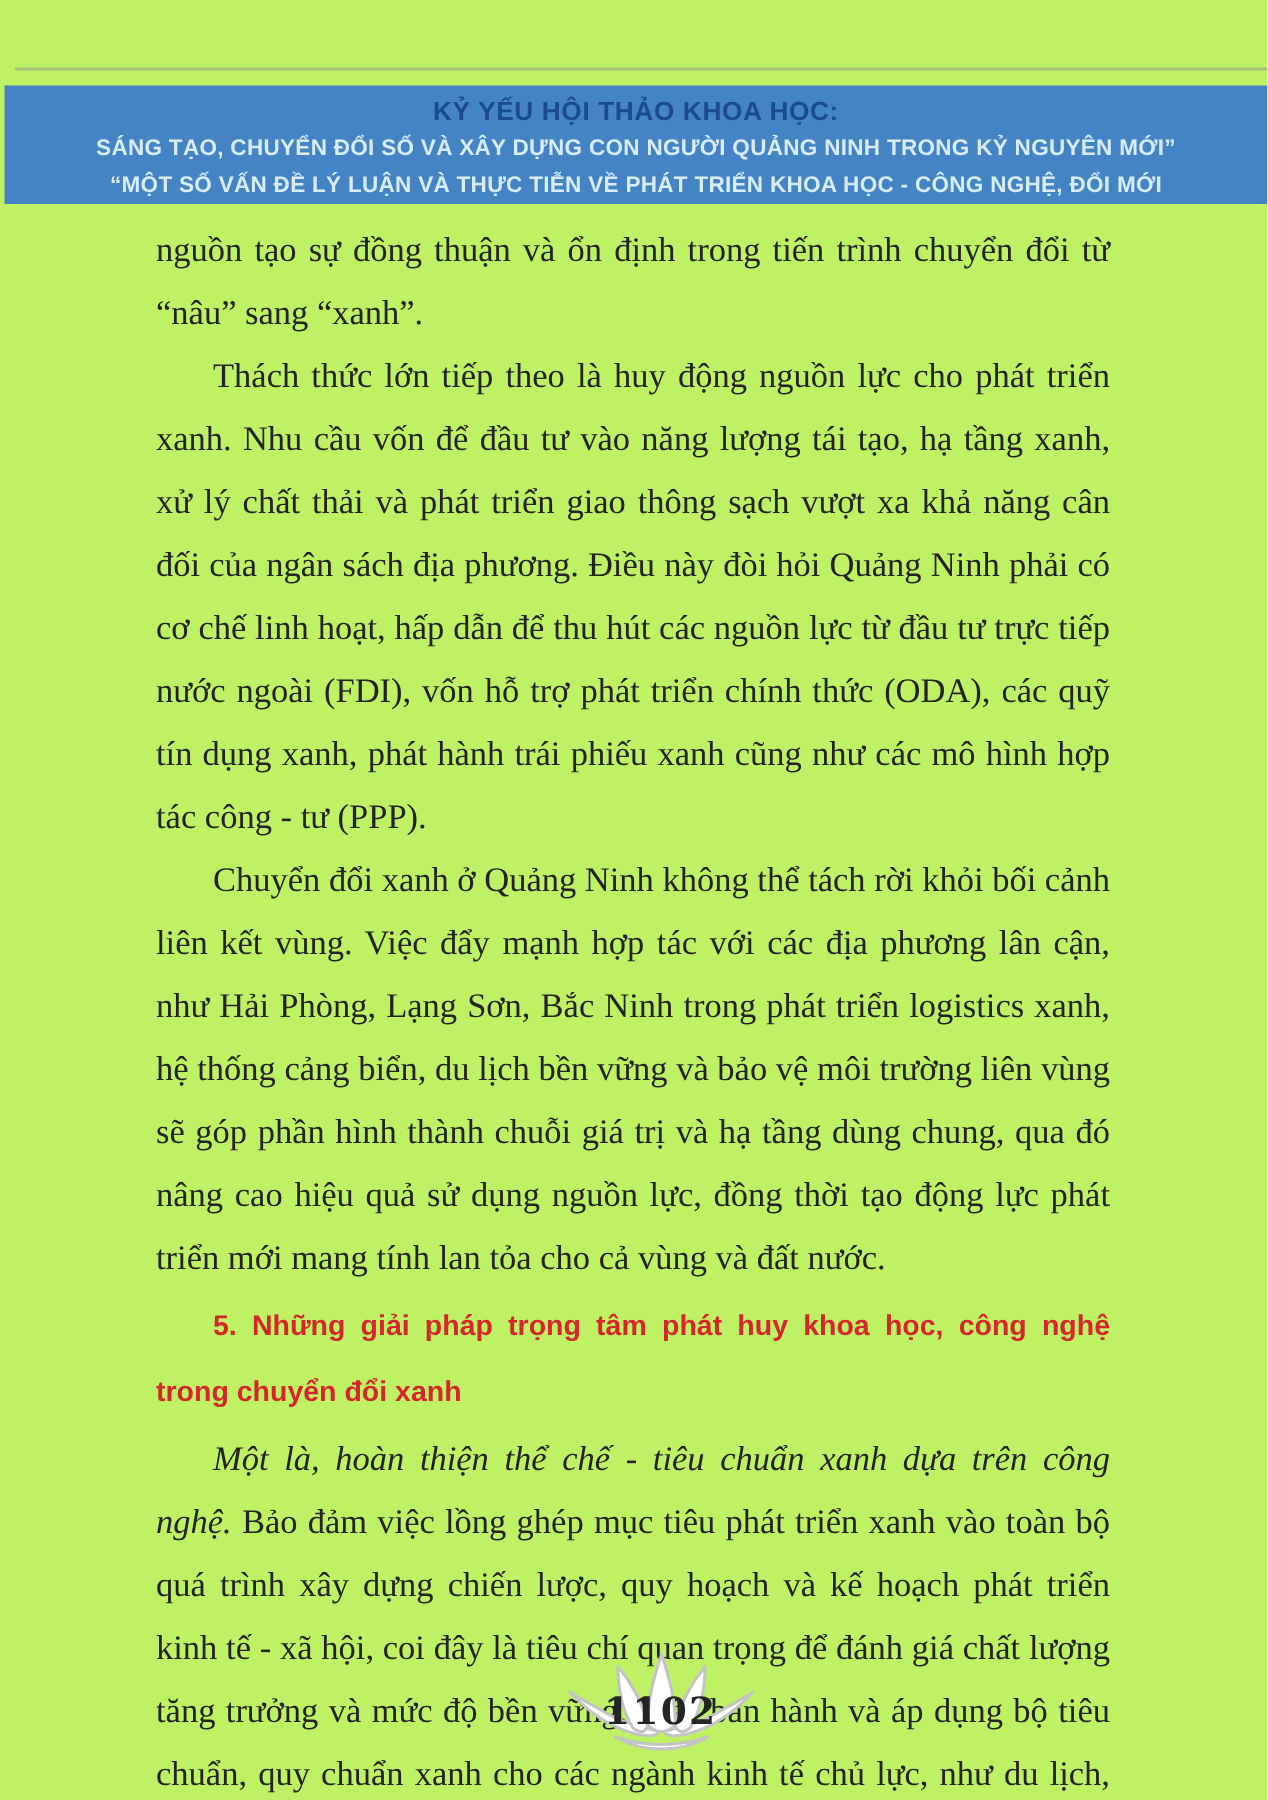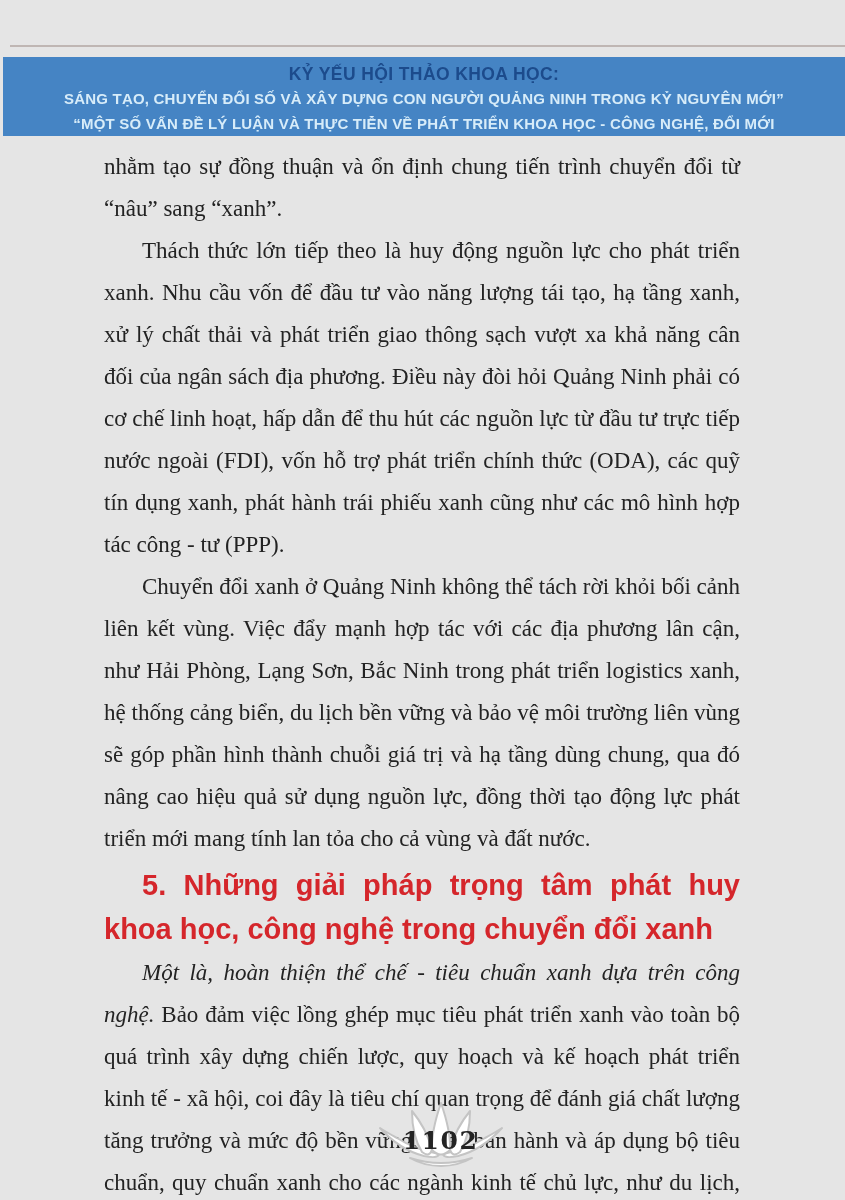--- a/index.html
+++ b/index.html
@@ -1,17 +1,17 @@
 <!DOCTYPE html>
 <html><head>
 <meta charset="utf-8">
 <style>
   html,body{margin:0;padding:0;background:#ffffff;}
   .page{
-    position:relative;width:845px;height:1200px;background:#e5e5e5;overflow:hidden;
+    position:relative;width:845px;height:1200px;background:#bef264;overflow:hidden;
     font-family:"Liberation Serif", serif;
   }
   .top-rule{
     position:absolute;top:45px;left:10px;right:0;height:2px;
     background:#a18f8b;opacity:.55;
   }
   .banner{
     position:absolute;top:57px;left:3px;right:0;height:79px;
     background:#4584c4;text-align:center;
     font-family:"Liberation Sans", sans-serif;font-weight:bold;
@@ -24,21 +24,21 @@
   }
   .body-text{
     position:absolute;top:146px;left:104px;width:636px;
     font-size:23px;line-height:42px;color:#232323;
     text-align:justify;
   }
   .para{margin:0;text-indent:38px;}
   .para.no-indent{text-indent:0;}
   .para.heading{
     font-family:"Liberation Sans", sans-serif;font-weight:bold;
-    color:#d5262b;font-size:29px;line-height:44px;margin:3px 0 1px 0;
+    color:#d5262b;font-size:19px;line-height:44px;margin:3px 0 1px 0;
   }
   .seg-italic{font-style:italic;}
   .footer{
     position:absolute;top:1092px;left:0;right:0;height:80px;
     display:flex;align-items:flex-end;justify-content:center;
   }
   .lotus-wrap{position:relative;width:150px;height:72px;transform:translateX(18px);}
   .lotus-wrap svg{position:absolute;left:0;top:0;}
   .page-number{
     position:absolute;left:0;right:0;top:26px;text-align:center;
@@ -54,21 +54,21 @@
   <div class="top-rule"></div>
 
   <header class="banner">
     <div class="banner-line1">KỶ YẾU HỘI THẢO KHOA HỌC:</div>
     <div class="banner-quote">SÁNG TẠO, CHUYỂN ĐỔI SỐ VÀ XÂY DỰNG CON NGƯỜI QUẢNG NINH TRONG KỶ NGUYÊN MỚI”</div>
     <div class="banner-quote">“MỘT SỐ VẤN ĐỀ LÝ LUẬN VÀ THỰC TIỄN VỀ PHÁT TRIỂN KHOA HỌC - CÔNG NGHỆ, ĐỔI MỚI</div>
   </header>
 
   <main class="body-text">
     <div id="paragraphs">
-        <p class="para no-indent"><span>nhằm tạo sự đồng thuận và ổn định chung tiến trình chuyển đổi từ “nâu” sang “xanh”.</span></p>
+        <p class="para no-indent"><span>nguồn tạo sự đồng thuận và ổn định trong tiến trình chuyển đổi từ “nâu” sang “xanh”.</span></p>
         <p class="para"><span>Thách thức lớn tiếp theo là huy động nguồn lực cho phát triển xanh. Nhu cầu vốn để đầu tư vào năng lượng tái tạo, hạ tầng xanh, xử lý chất thải và phát triển giao thông sạch vượt xa khả năng cân đối của ngân sách địa phương. Điều này đòi hỏi Quảng Ninh phải có cơ chế linh hoạt, hấp dẫn để thu hút các nguồn lực từ đầu tư trực tiếp nước ngoài (FDI), vốn hỗ trợ phát triển chính thức (ODA), các quỹ tín dụng xanh, phát hành trái phiếu xanh cũng như các mô hình hợp tác công - tư (PPP).</span></p>
         <p class="para"><span>Chuyển đổi xanh ở Quảng Ninh không thể tách rời khỏi bối cảnh liên kết vùng. Việc đẩy mạnh hợp tác với các địa phương lân cận, như Hải Phòng, Lạng Sơn, Bắc Ninh trong phát triển logistics xanh, hệ thống cảng biển, du lịch bền vững và bảo vệ môi trường liên vùng sẽ góp phần hình thành chuỗi giá trị và hạ tầng dùng chung, qua đó nâng cao hiệu quả sử dụng nguồn lực, đồng thời tạo động lực phát triển mới mang tính lan tỏa cho cả vùng và đất nước.</span></p>
         <p class="para heading"><span>5. Những giải pháp trọng tâm phát huy khoa học, công nghệ trong chuyển đổi xanh</span></p>
         <p class="para"><span class="seg-italic">Một là, hoàn thiện thể chế - tiêu chuẩn xanh dựa trên công nghệ.</span><span> Bảo đảm việc lồng ghép mục tiêu phát triển xanh vào toàn bộ quá trình xây dựng chiến lược, quy hoạch và kế hoạch phát triển kinh tế - xã hội, coi đây là tiêu chí quan trọng để đánh giá chất lượng tăng trưởng và mức độ bền vững. Việc ban hành và áp dụng bộ tiêu chuẩn, quy chuẩn xanh cho các ngành kinh tế chủ lực, như du lịch, logistics, công nghiệp chế biến chế tạo và năng lượng sẽ tạo căn cứ pháp lý và kỹ thuật để tổ chức giám sát, đánh giá, đồng thời gắn với cơ chế khen thưởng, xử</span></p>
       </div>
   </main>
 
   <footer class="footer">
     <div class="lotus-wrap">
       <span>

